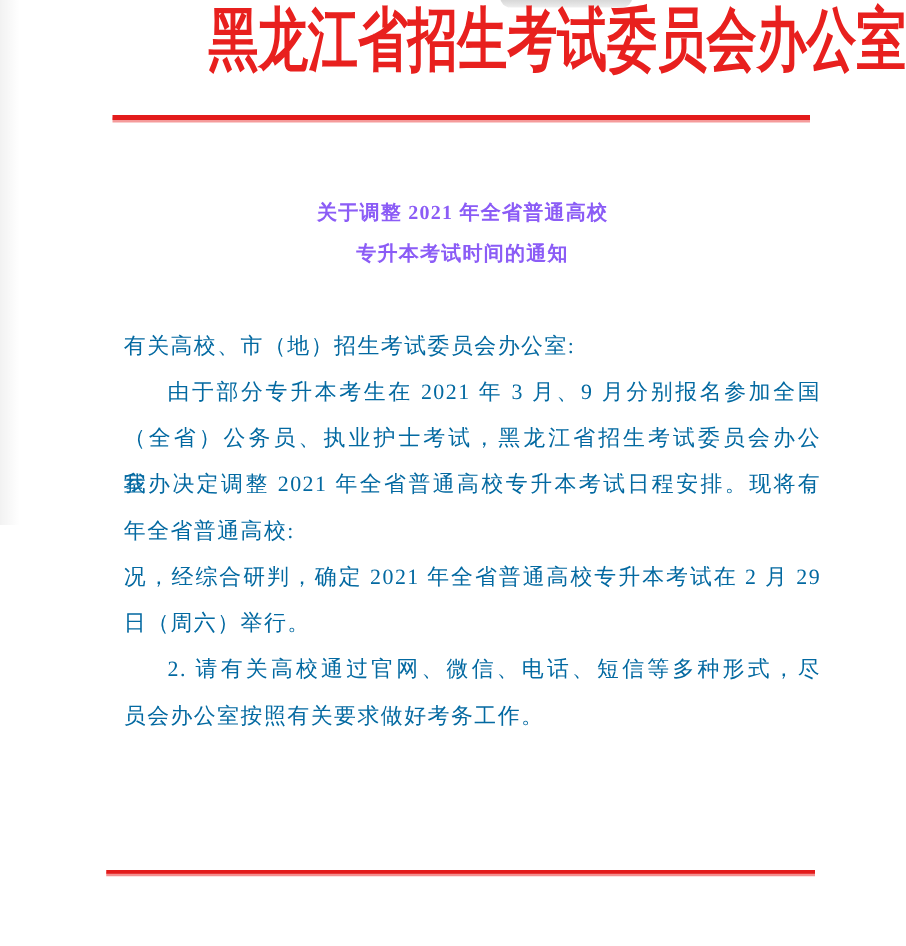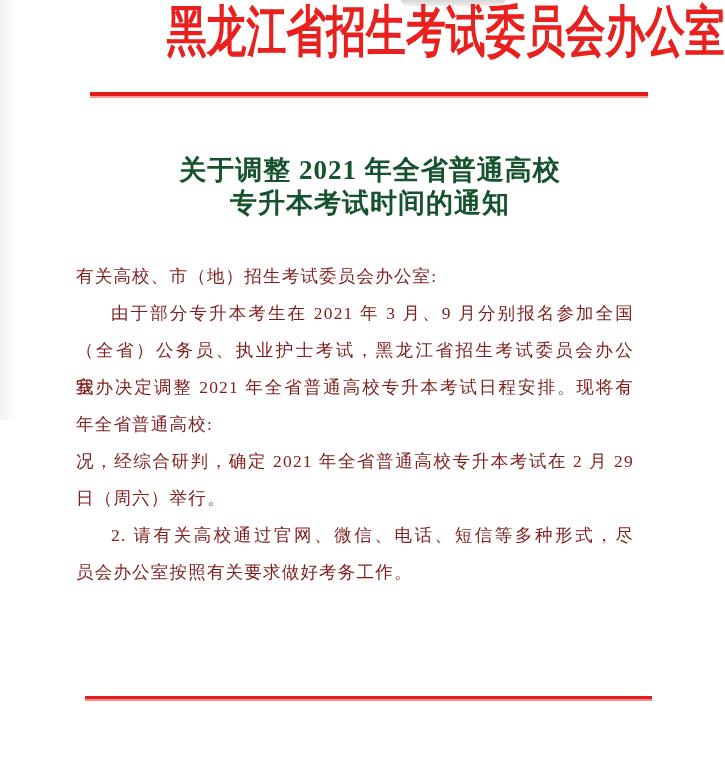--- a/index.html
+++ b/index.html
@@ -71,31 +71,31 @@
     width: 567px; height: 3px;
     box-shadow: 0 2px 0 #f48f8f;
   }
   
   .doc-title {
     position: absolute;
     left: 90px; top: 154px;
     width: 560px;
     text-align: center;
     font-weight: bold;
-    color: #14532d;
-    font-size: 27px;
+    color: #8b5cf6;
+    font-size: 16px;
     line-height: 33px;
     letter-spacing: 1px;
   }
   
   .doc-body {
     position: absolute;
-    left: 76px; top: 258px;
+    left: 99px; top: 258px;
     width: 558px;
-    color: #7f1d1d;
+    color: #0369a1;
     font-size: 17.5px;
   }
   .line {
     height: 37px;
     line-height: 37px;
     text-align: justify;
     text-align-last: justify;
     letter-spacing: 1.2px;
     white-space: normal;
   }

